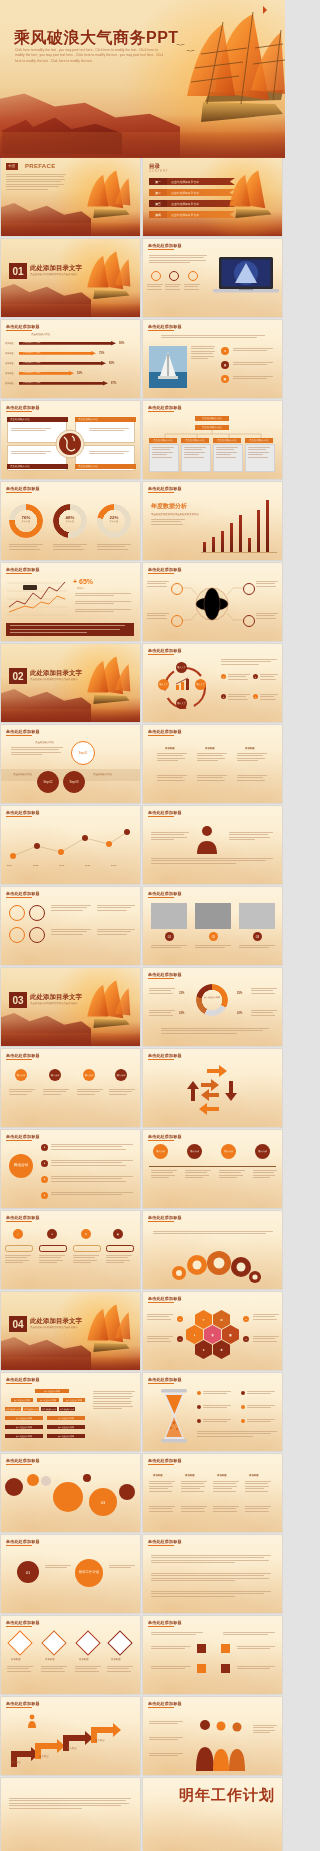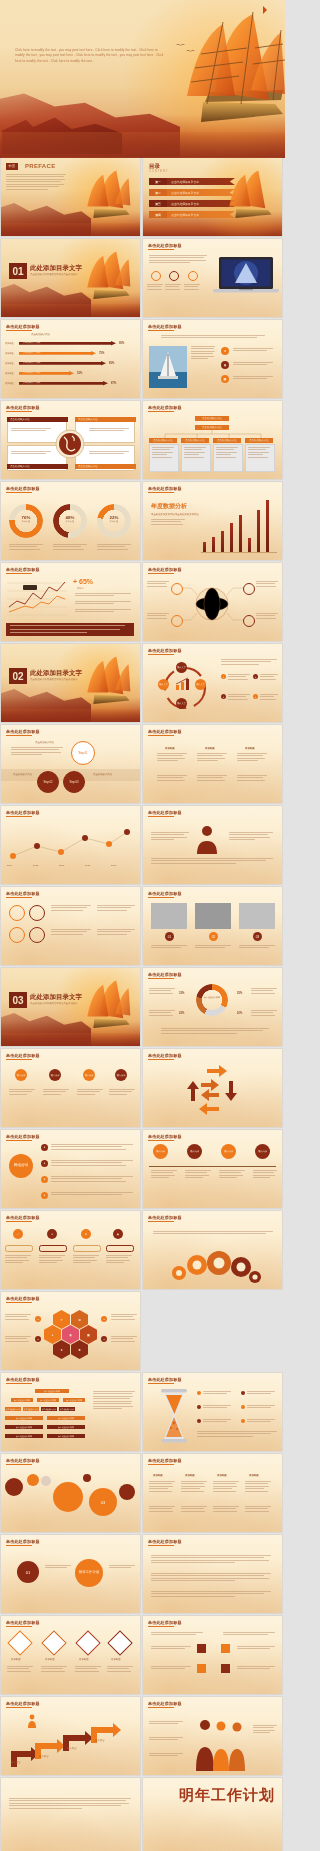--- a/index.html
+++ b/index.html
@@ -143,20 +143,21 @@
           <line x1="110" y1="8" x2="98" y2="100"></line>
         <line x1="138" y1="26" x2="130" y2="96"></line>
         <line x1="48" y1="78" x2="96" y2="72"></line>
           <line x1="52" y1="64" x2="100" y2="58"></line>
         <line x1="58" y1="50" x2="104" y2="44"></line>
           <line x1="110" y1="60" x2="142" y2="56"></line>
         <line x1="112" y1="44" x2="140" y2="40"></line>
       </g>
       <path d="M120 2 L124 6 L120 10 Z" fill="#c94a16"></path>
     </svg>
+    <div class="hero-title">乘风破浪大气商务PPT</div>
     <div class="hero-sub">Click here to modify the text , you may post text here . Click here to modify the text . Click here to modify the text , you may post text here . Click here to modify the text , you may post text here . Click here to modify the text . Click here to modify the text .</div>
   </div>
 
   <div class="grid">
 
     <div class="row">
       <div class="slide photo">
         <div class="pf-tag">前言</div>
         <div class="pf-en">PREFACE</div>
         <div class="para" style="left:5px;top:16px;width:60px;">
@@ -1048,20 +1049,33 @@
             </g>
           <g fill="#8c2a14">
               <circle cx="90" cy="30" r="6"></circle>
               <circle cx="90" cy="30" r="2.6" fill="#fbeccd"></circle>
             </g>
         </svg>
       </div>
     </div>
 
     <div class="row">
+      <div class="slide photo">
+        <div class="secnum">04</div>
+        <div class="sectxt">此处添加目录文字</div>
+        <div class="secsub">点击此处输入您需要的文字内容点击此处输入</div>
+        <div class="wall"></div>
+          <div class="water"></div>
+        <svg class="ship" viewBox="0 0 146 150">
+          <path d="M58 118 L140 110 L132 100 L60 98 Z" fill="url(#hull)"></path>
+          <path d="M72 88 C78 40 92 18 110 10 L126 96 Z" fill="url(#sail)" opacity=".93"></path>
+          <path d="M44 92 C52 52 64 30 80 20 L92 92 Z" fill="url(#sail)" opacity=".86"></path>
+          <path d="M108 86 C116 56 126 38 138 28 L142 90 Z" fill="url(#sail)" opacity=".8"></path>
+        </svg>
+      </div>
 
       <div class="slide">
         <div class="bgfade"></div>
         <div class="stitle">单击此处添加标题</div>
         <div class="sbar"></div>
         <div class="hex" style="left:52px;top:18px;background:#ef7a1c;">✦</div>
         <div class="hex" style="left:70px;top:18px;background:#d4661d;">✿</div>
         <div class="hex" style="left:43px;top:33px;background:#ef7a1c;">♦</div>
         <div class="hex" style="left:61px;top:33px;background:#e0536a;">◉</div>
         <div class="hex" style="left:79px;top:33px;background:#c04a1c;">▣</div>

